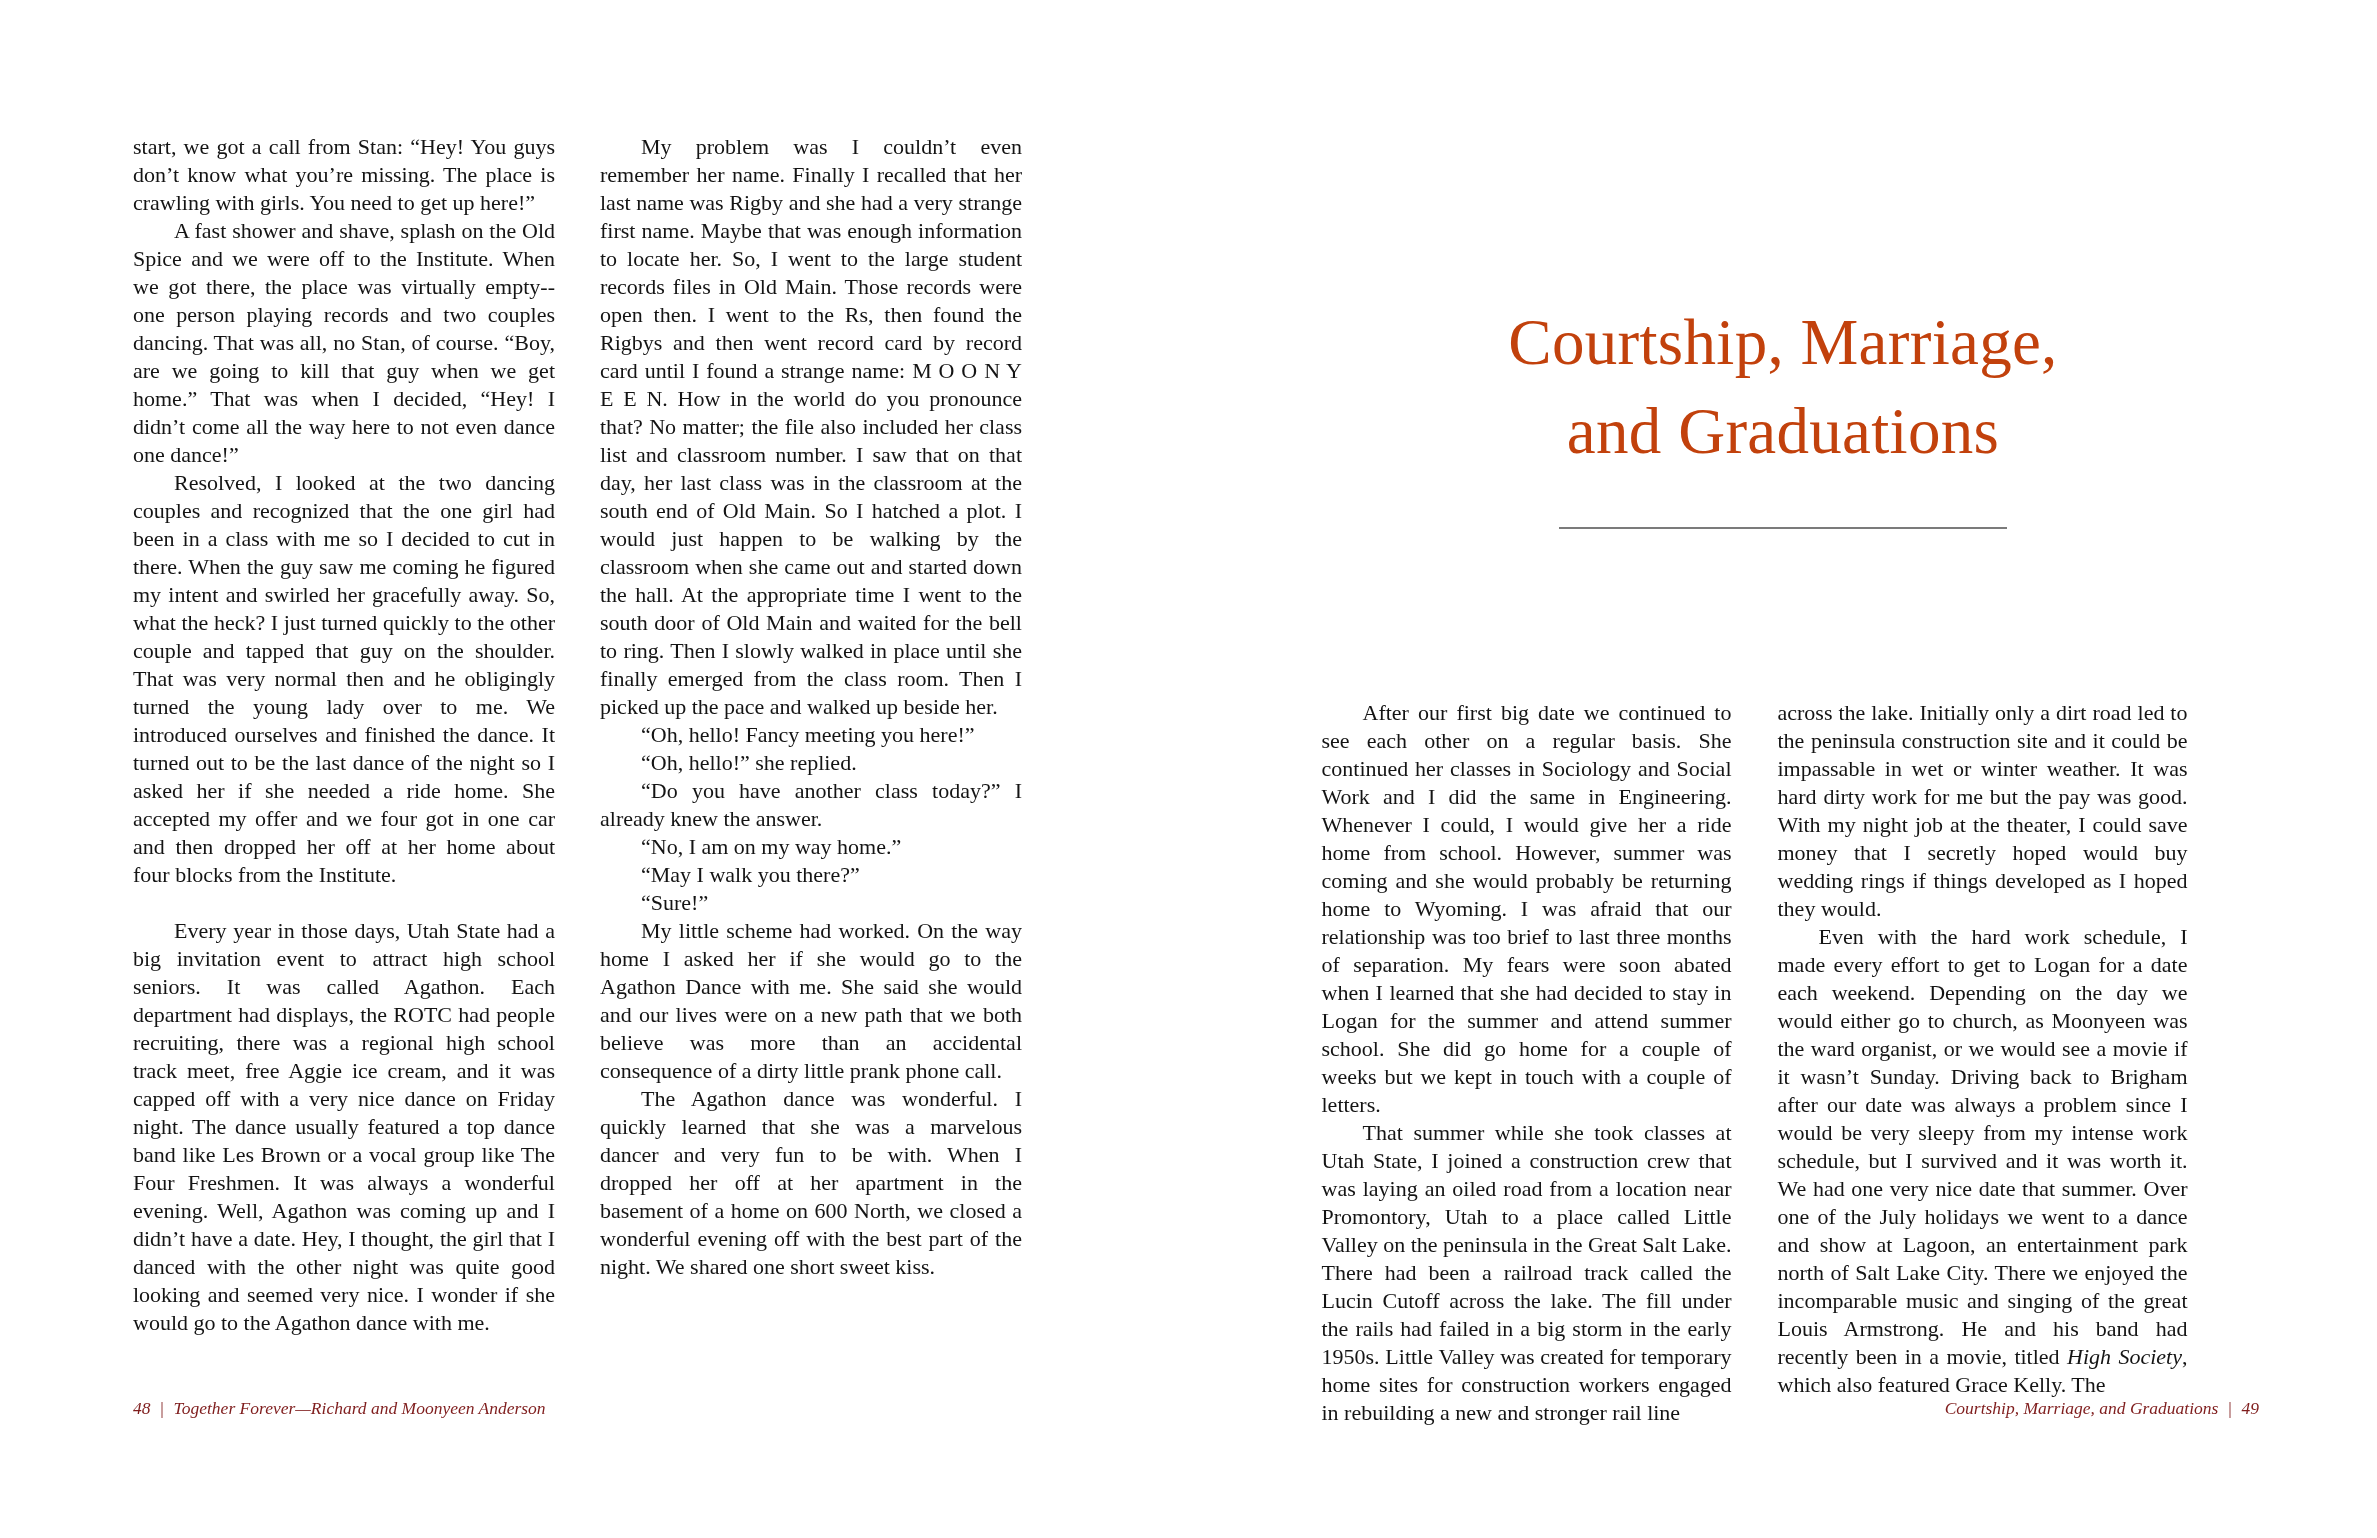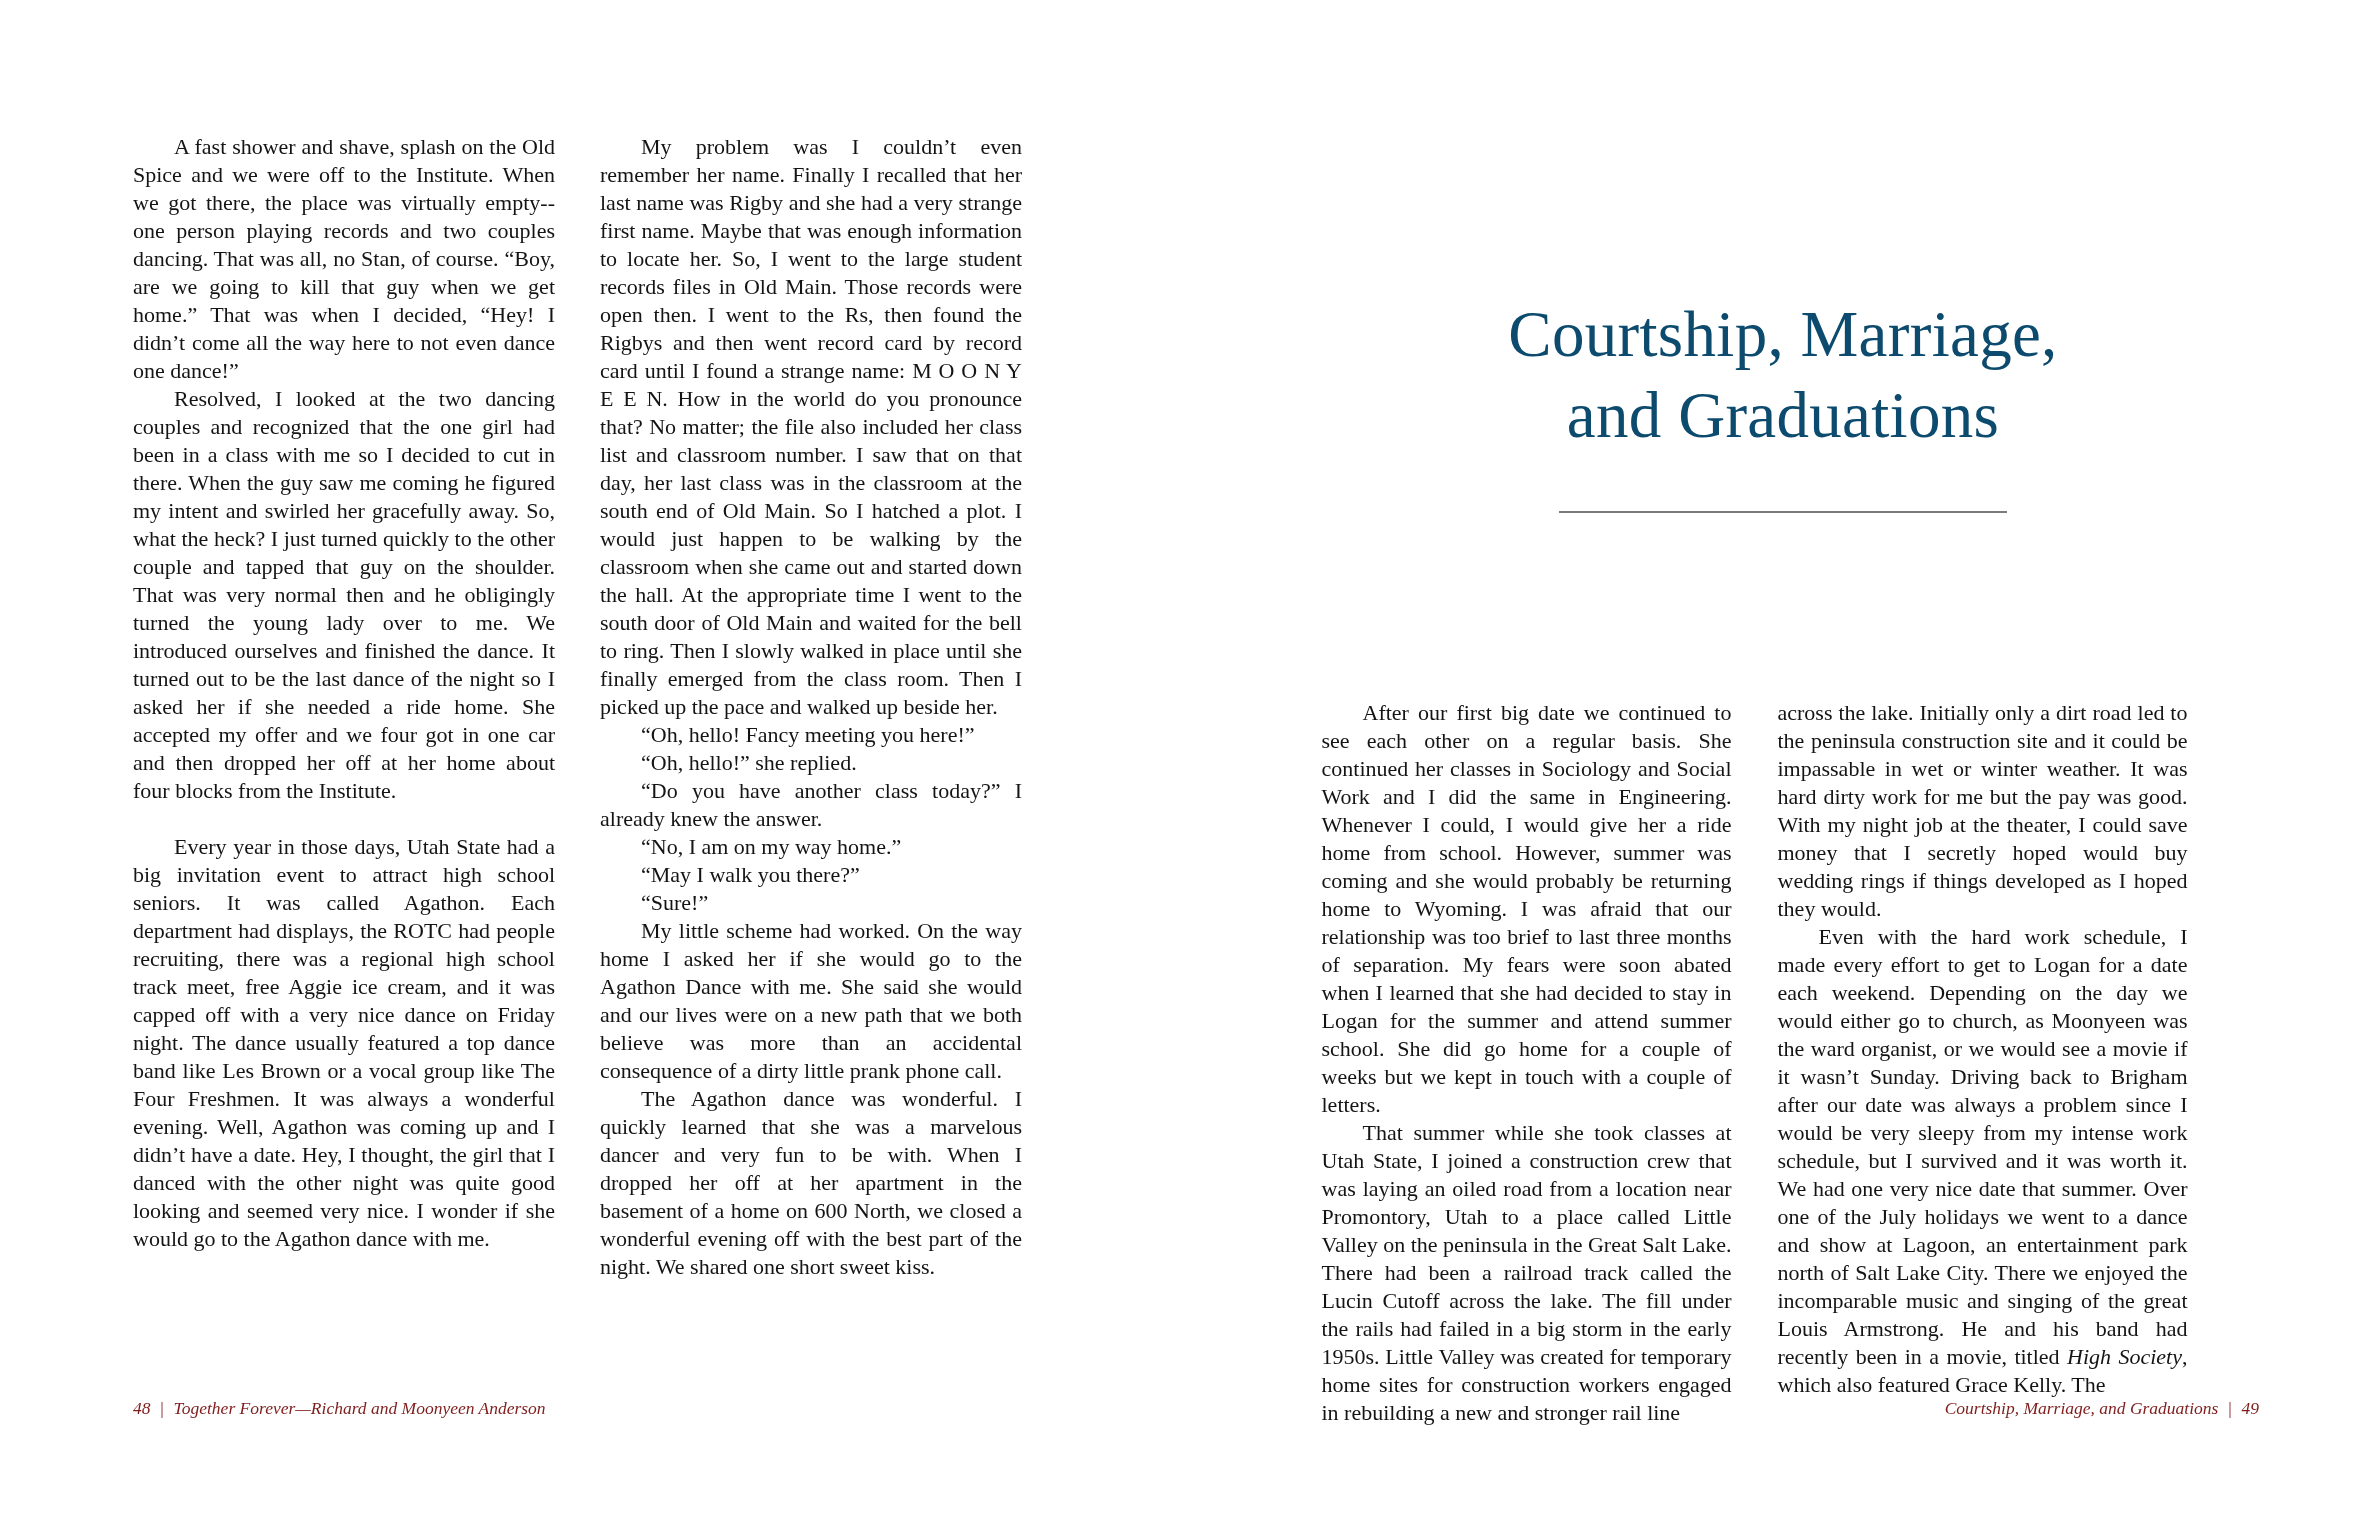--- a/index.html
+++ b/index.html
@@ -67,22 +67,22 @@
     position: absolute;
     left: 119px; top: 294px;
     width: 951px;
     text-align: center;
   }
   .chapter-title {
     font-size: 65px;
     line-height: 81px;
     font-weight: normal;
     letter-spacing: 0.3px;
-    margin: 0;
-    color: #0c4a6e;
+    margin: 8px;
+    color: #c2410c;
   }
   .title-rule {
     width: 448px;
     height: 2.1px;
     background: #7b7b7b;
     margin: 55px auto 0 auto;
   }
   .recto-body {
     position: absolute;
     left: 133px; top: 699px;
@@ -115,20 +115,21 @@
 </head>
 <body>
 
 <div class="spread">
 
   <div class="page">
 
     <div class="verso-body">
 
       <div class="col">
+        <p class="noindent">start, we got a call from Stan: “Hey! You guys don’t know what you’re missing. The place is crawling with girls. You need to get up here!”</p>
         <p>A fast shower and shave, splash on the Old Spice and we were off to the Institute. When we got there, the place was virtually empty--one person playing records and two couples dancing. That was all, no Stan, of course. “Boy, are we going to kill that guy when we get home.” That was when I decided, “Hey! I didn’t come all the way here to not even dance one dance!”</p>
         <p>Resolved, I looked at the two dancing couples and recognized that the one girl had been in a class with me so I decided to cut in there. When the guy saw me coming he figured my intent and swirled her gracefully away. So, what the heck? I just turned quickly to the other couple and tapped that guy on the shoulder. That was very normal then and he obligingly turned the young lady over to me. We introduced ourselves and finished the dance. It turned out to be the last dance of the night so I asked her if she needed a ride home. She accepted my offer and we four got in one car and then dropped her off at her home about four blocks from the Institute.</p>
         <p class="gap">Every year in those days, Utah State had a big invitation event to attract high school seniors. It was called Agathon. Each department had displays, the ROTC had people recruiting, there was a regional high school track meet, free Aggie ice cream, and it was capped off with a very nice dance on Friday night. The dance usually featured a top dance band like Les Brown or a vocal group like The Four Freshmen. It was always a wonderful evening. Well, Agathon was coming up and I didn’t have a date. Hey, I thought, the girl that I danced with the other night was quite good looking and seemed very nice. I wonder if she would go to the Agathon dance with me.</p>
       </div>
 
       <div class="col">
         <p>My problem was I couldn’t even remember her name. Finally I recalled that her last name was Rigby and she had a very strange first name. Maybe that was enough information to locate her. So, I went to the large student records files in Old Main. Those records were open then. I went to the Rs, then found the Rigbys and then went record card by record card until I found a strange name: M O O N Y E E N. How in the world do you pronounce that? No matter; the file also included her class list and classroom number. I saw that on that day, her last class was in the classroom at the south end of Old Main. So I hatched a plot. I would just happen to be walking by the classroom when she came out and started down the hall. At the appropriate time I went to the south door of Old Main and waited for the bell to ring. Then I slowly walked in place until she finally emerged from the class room. Then I picked up the pace and walked up beside her.</p>
         <p>“Oh, hello! Fancy meeting you here!”</p>
         <p>“Oh, hello!” she replied.</p>
         <p>“Do you have another class today?” I already knew the answer.</p>

